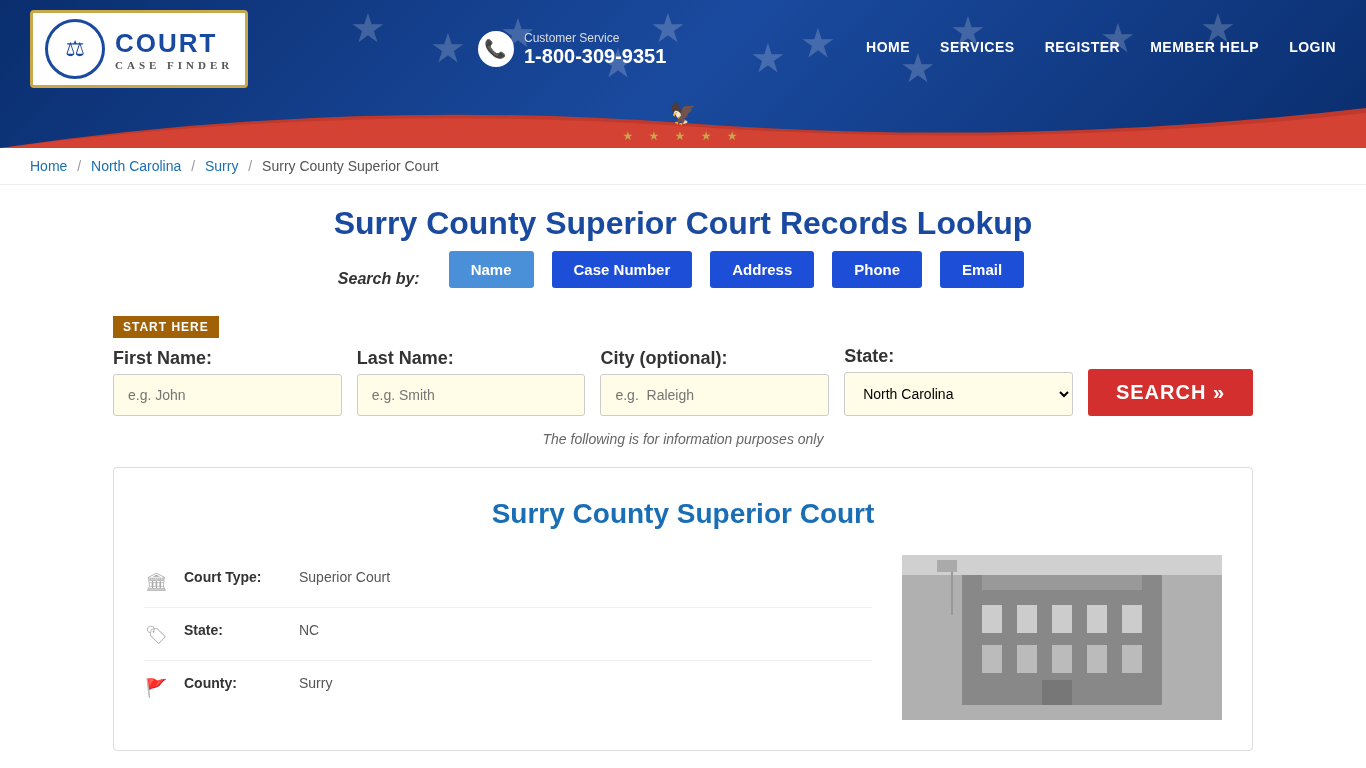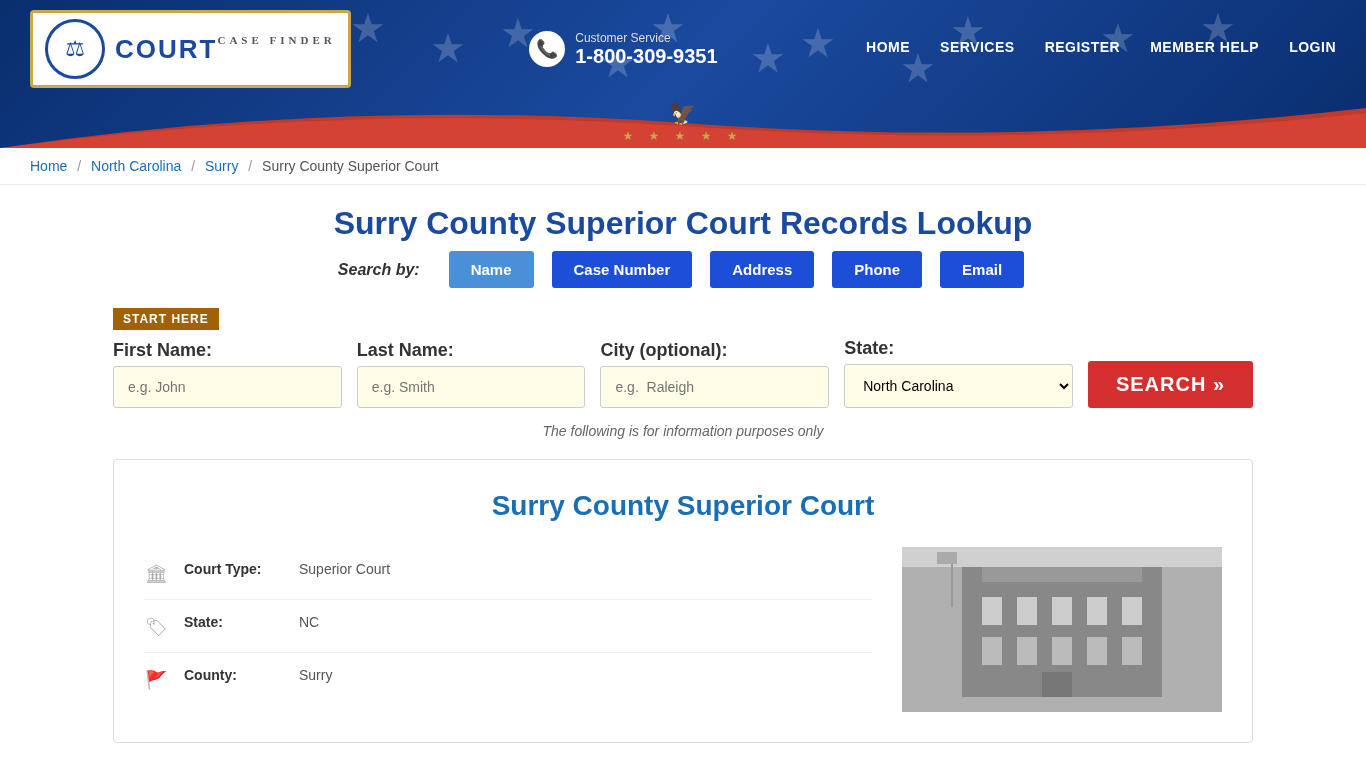--- a/index.html
+++ b/index.html
@@ -50,21 +50,21 @@
       align-items: center;
       justify-content: center;
       margin-right: 10px;
       position: relative;
     }
     .logo-circle::before {
       content: '⚖';
       font-size: 22px;
       color: #1a4a9f;
     }
-    .logo-text-area { display: flex; flex-direction: row; }
+    .logo-text-area { display: flex; flex-direction: column; }
     .logo-court { font-size: 26px; font-weight: 900; color: #1a4a9f; letter-spacing: 2px; }
     .logo-case-finder { font-size: 11px; letter-spacing: 4px; color: #555; font-weight: bold; font-family: Liberation Serif, serif; }
 
     
     .phone-area {
       display: flex;
       align-items: center;
       color: #fff;
       z-index: 3;
       margin-left: 30px;
@@ -146,24 +146,24 @@
       text-align: center;
       font-size: 32px;
       font-weight: bold;
       color: #1a4a9f;
       margin-bottom: 9px;
     }
 
     
     .search-bar {
       display: flex;
-      align-items: center;
+      align-items: flex-end;
       justify-content: center;
       gap: 14px;
-      margin-bottom: 20px;
+      margin-bottom: 28px;
     }
     .search-by-label {
       font-size: 16px;
       font-weight: bold;
       font-style: italic;
       color: #333;
       margin-right: 15px;
     }
     .search-tab {
       padding: 10px 22px;

